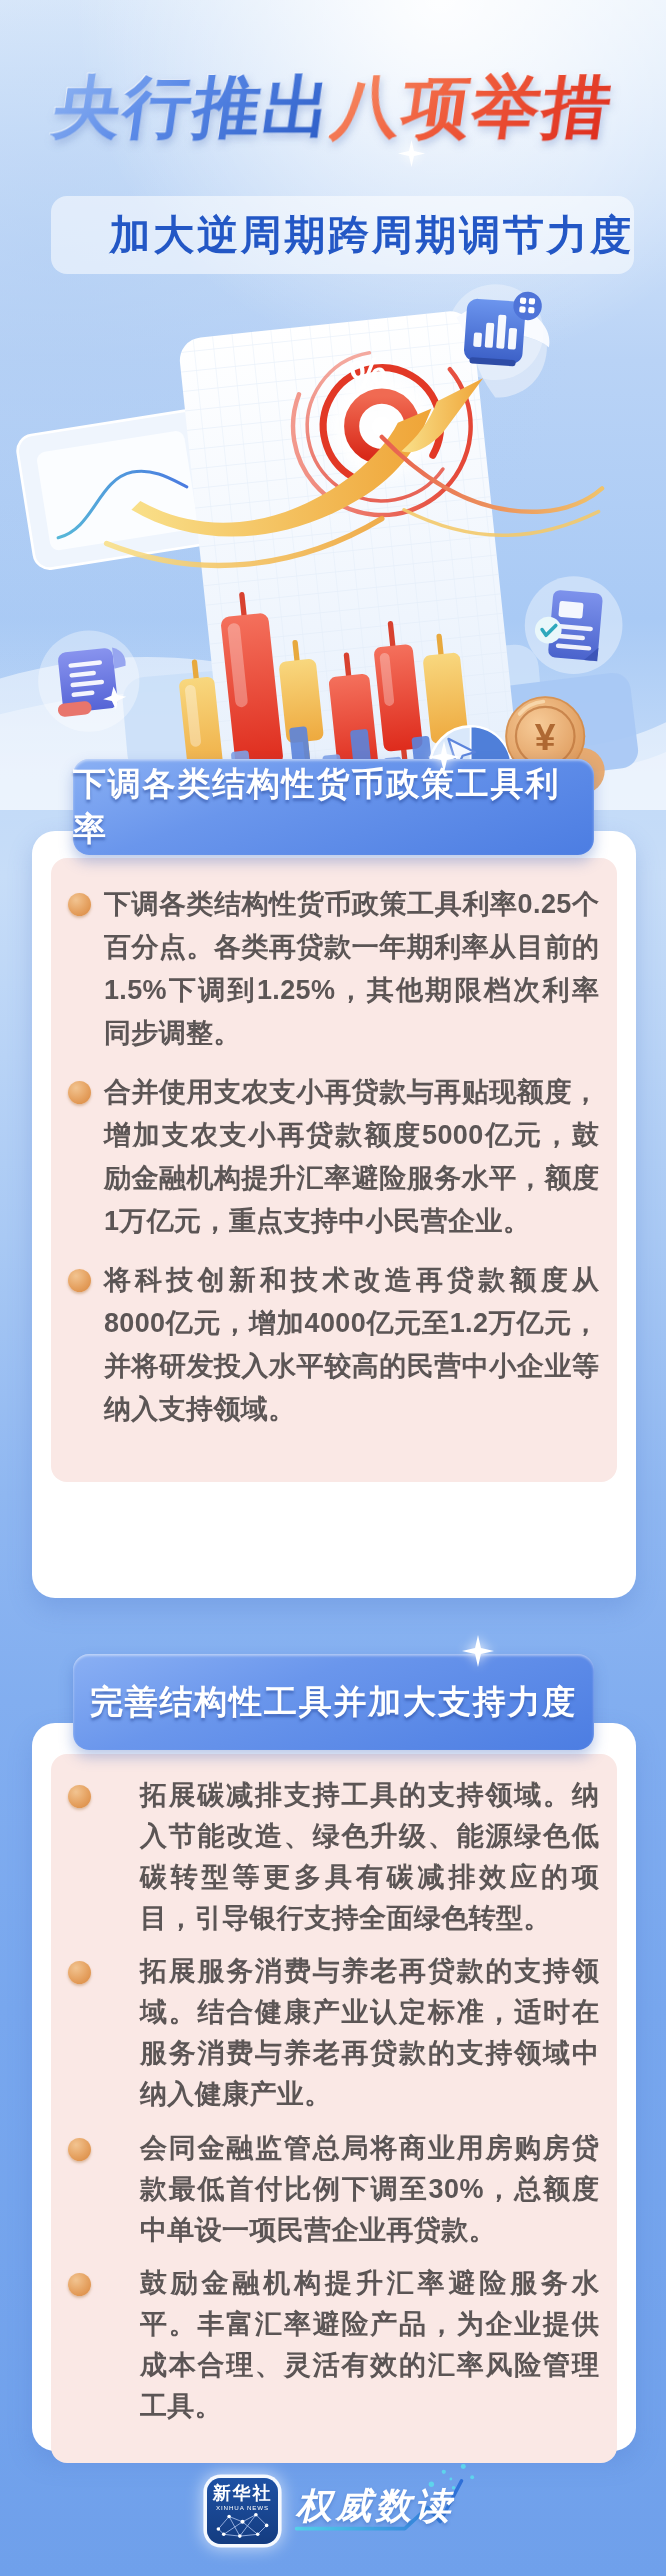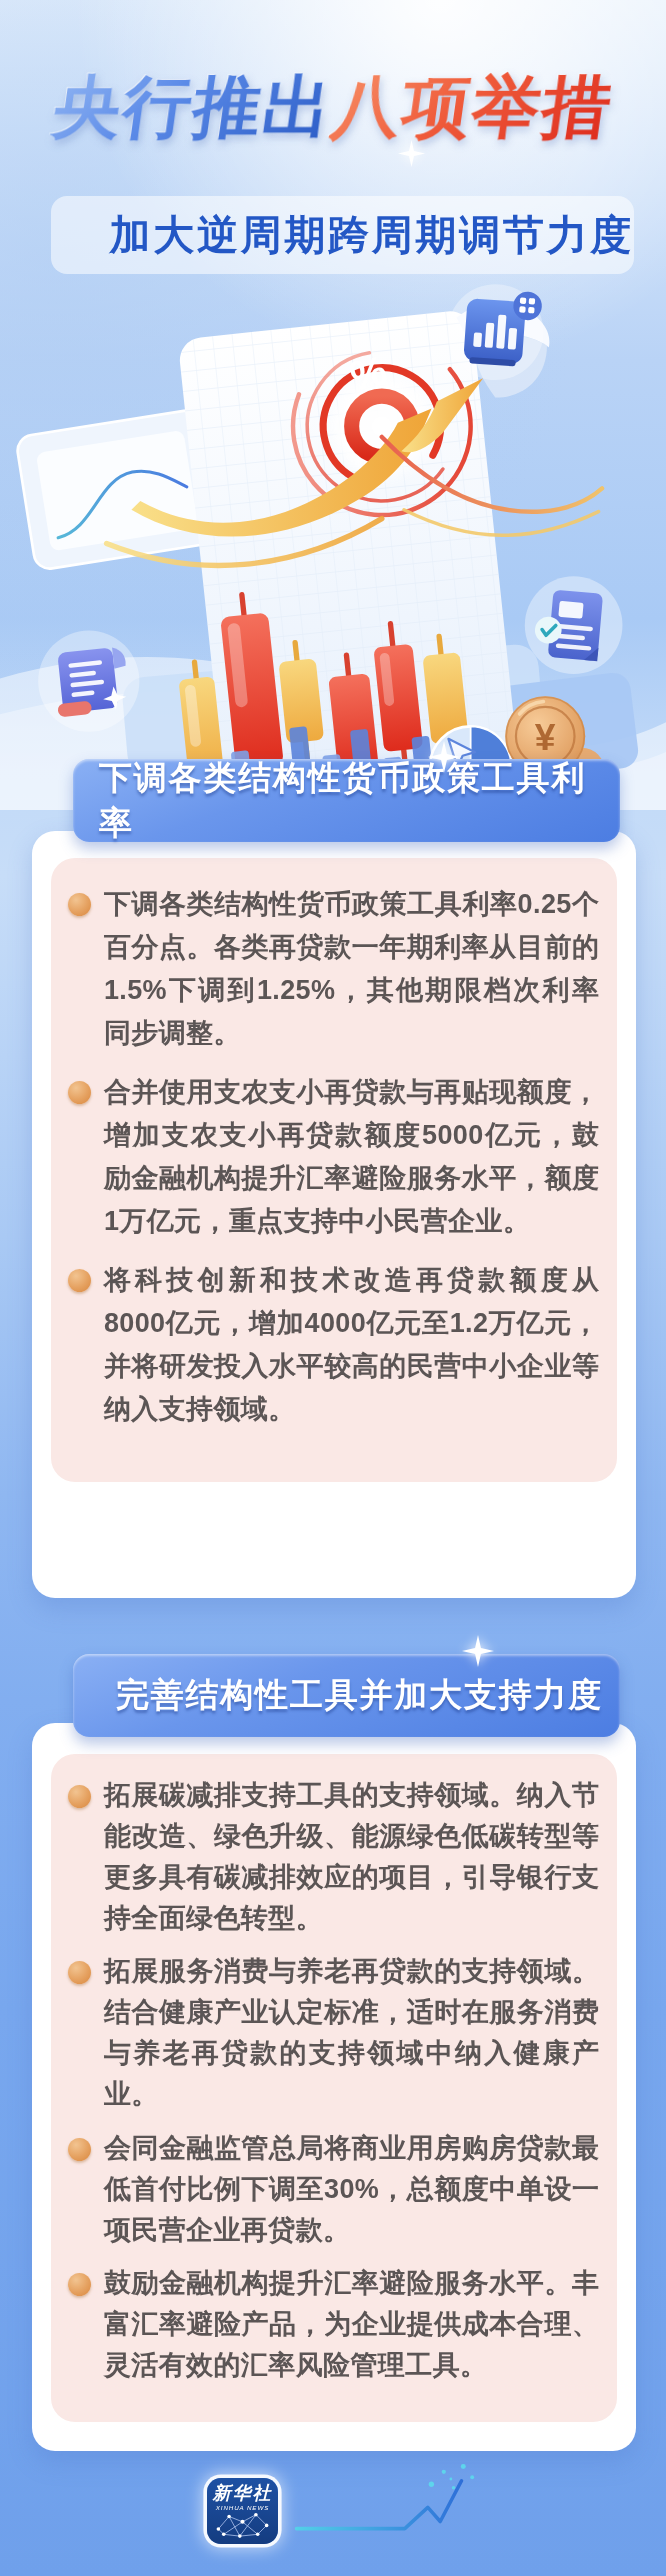--- a/index.html
+++ b/index.html
@@ -26,61 +26,61 @@
   .subtitle-band{
     position:absolute;top:196px;left:51px;width:583px;height:78px;border-radius:16px;
     background:rgba(255,255,255,.55);
     display:flex;align-items:center;justify-content:flex-end;
   }
   .subtitle-band span{font-size:41px;font-weight:bold;color:#2357C5;letter-spacing:2.7px;}
   
   .illus{position:absolute;top:277px;left:0;width:666px;height:533px;}
   
   .banner{
-    position:absolute;left:73px;width:521px;height:83px;border-radius:16px;
+    position:absolute;left:73px;width:521px;height:96px;border-radius:16px;
     background:linear-gradient(160deg,#8AB0F4 0%,#6A96EC 38%,#4C7DE2 100%);
     box-shadow:0 7px 14px rgba(60,100,190,.35), inset 0 1.8px 2.7px rgba(255,255,255,.5);
-    display:flex;align-items:center;justify-content:center;z-index:3;padding-left:26px;
+    display:flex;align-items:center;justify-content:center;z-index:3;
   }
   .banner span{
     font-size:33px;font-weight:bold;color:#ffffff;letter-spacing:1.8px;
     text-shadow:0 2.7px 2.7px rgba(28,60,140,.45);
   }
   .card{
     position:absolute;left:32px;width:604px;background:#ffffff;border-radius:23px;
     box-shadow:0 10.7px 23px rgba(80,120,200,.28);z-index:2;
   }
   .panel{
-    margin:0 18.7px;background:#FAE8E5;border-radius:24px;
+    margin:0 18.7px;background:#FAE8E5;border-radius:16px;
     padding:25px 18px 23px 16px;box-sizing:border-box;
   }
   .bullets{list-style:none;margin:0;padding:0;}
   .bullet{display:flex;align-items:flex-start;margin-bottom:16px;}
   .bullet:last-child{margin-bottom:0;}
   .dot{
     flex:0 0 23px;width:23px;height:23px;border-radius:50%;margin:9.8px 12.4px 0 1.8px;
     background:radial-gradient(circle at 35% 30%,#F2C491 0%,#E5A160 55%,#D9873E 100%);
     box-shadow:0 1.8px 2.7px rgba(170,110,50,.4);
   }
   .btxt{
     margin:0;font-size:27px;line-height:43px;font-weight:bold;color:#5B5555;
     text-align:justify;letter-spacing:0.4px;
   }
   .sec2 .panel{padding-top:21px;}
   .sec2 .btxt{line-height:41px;}
-  .sec2 .bullet{margin-bottom:12.4px;}
+  .sec2 .bullet{margin-bottom:12.4px;gap:36px;}
   
   .sparkle{position:absolute;z-index:5;filter:drop-shadow(0 0 5.3px rgba(255,255,255,.95));}
   
   .logo-box{
     position:absolute;left:207px;top:2478px;width:71px;height:66px;border-radius:14px;
     background:linear-gradient(180deg,#1E51A4 0%,#143C80 100%);
     box-shadow:0 0 0 3.6px rgba(255,255,255,.9),0 0 16px 5.3px rgba(255,255,255,.55);
     display:flex;flex-direction:column;align-items:center;justify-content:flex-start;
-    overflow:hidden;z-index:4;font-style:italic;
+    overflow:hidden;z-index:4;
   }
   .logo-cn{font-size:18px;font-weight:bold;color:#ffffff;letter-spacing:1.8px;margin-top:6.2px;line-height:1;}
   .logo-en{font-size:6.2px;color:#ffffff;letter-spacing:0.9px;margin-top:2.7px;line-height:1;}
   .brand{
     position:absolute;left:296px;top:2482px;z-index:4;
     font-size:36px;font-weight:bold;color:#ffffff;font-style:italic;letter-spacing:3.6px;
     text-shadow:0 1.8px 3.6px rgba(40,80,160,.35);white-space:nowrap;
   }
   .brand-line{position:absolute;left:293px;top:2461px;z-index:3;}
 </style>
@@ -366,20 +366,21 @@
           <circle cx="18" cy="6" r="2"></circle>
           <circle cx="33" cy="12" r="2.3"></circle>
         <circle cx="48" cy="4" r="2"></circle>
           <circle cx="60" cy="16" r="2"></circle>
           <circle cx="50" cy="26" r="2"></circle>
         <circle cx="30" cy="28" r="2"></circle>
           <circle cx="12" cy="26" r="2"></circle>
       </g>
     </svg>
   </div>
+  <div class="brand">权威数读</div>
   <svg class="brand-line" width="204" height="98" viewBox="0 0 230 110">
     <defs>
       <linearGradient id="cyanblue" x1="0" y1="0" x2="1" y2="0">
         <stop offset="0" stop-color="#52D0E8"></stop>
           <stop offset="1" stop-color="#2E6FD8"></stop>
       </linearGradient>
     </defs>
     <polyline points="4,76 126,76 152,52 166,68 190,22" fill="none" stroke="url(#cyanblue)" stroke-width="4" stroke-linecap="round" stroke-linejoin="round"></polyline>
     <g fill="#5ED4EC">
       <circle cx="156" cy="26" r="3"></circle>

